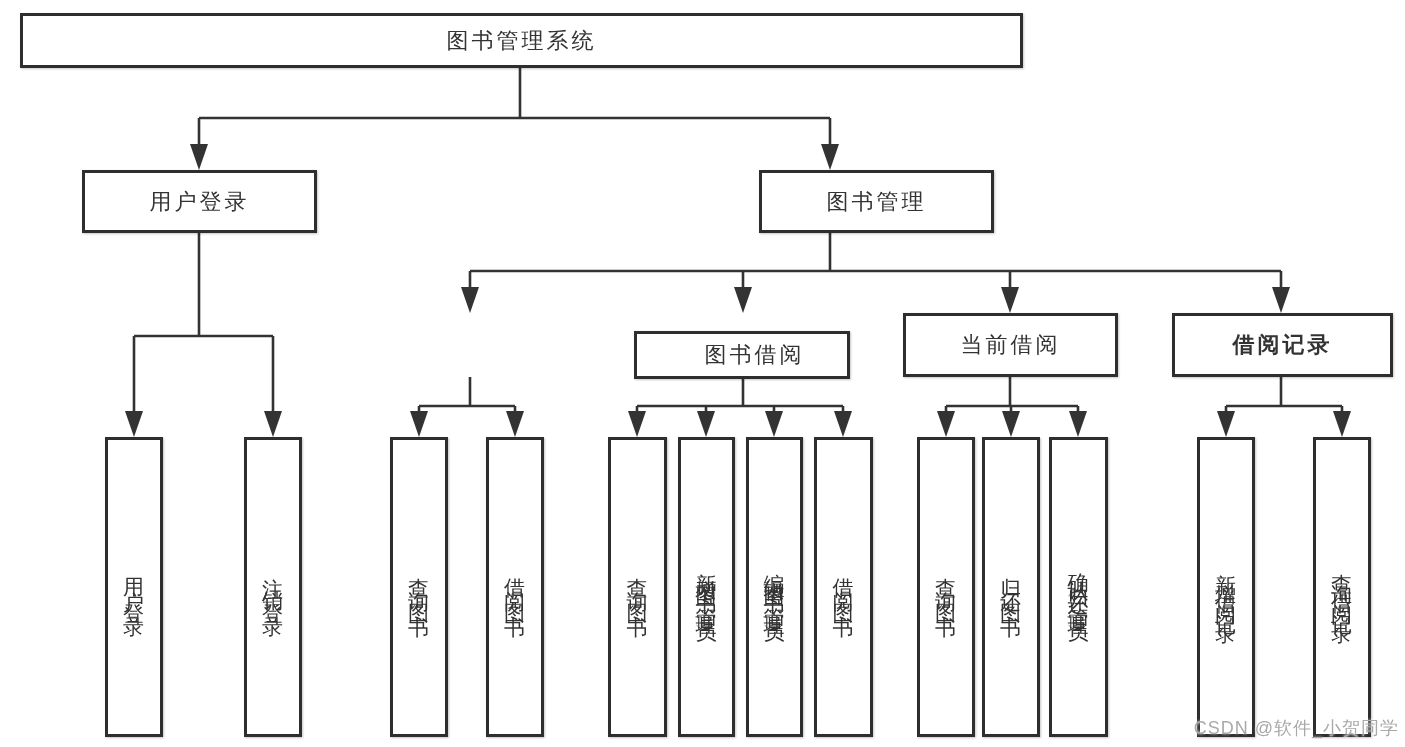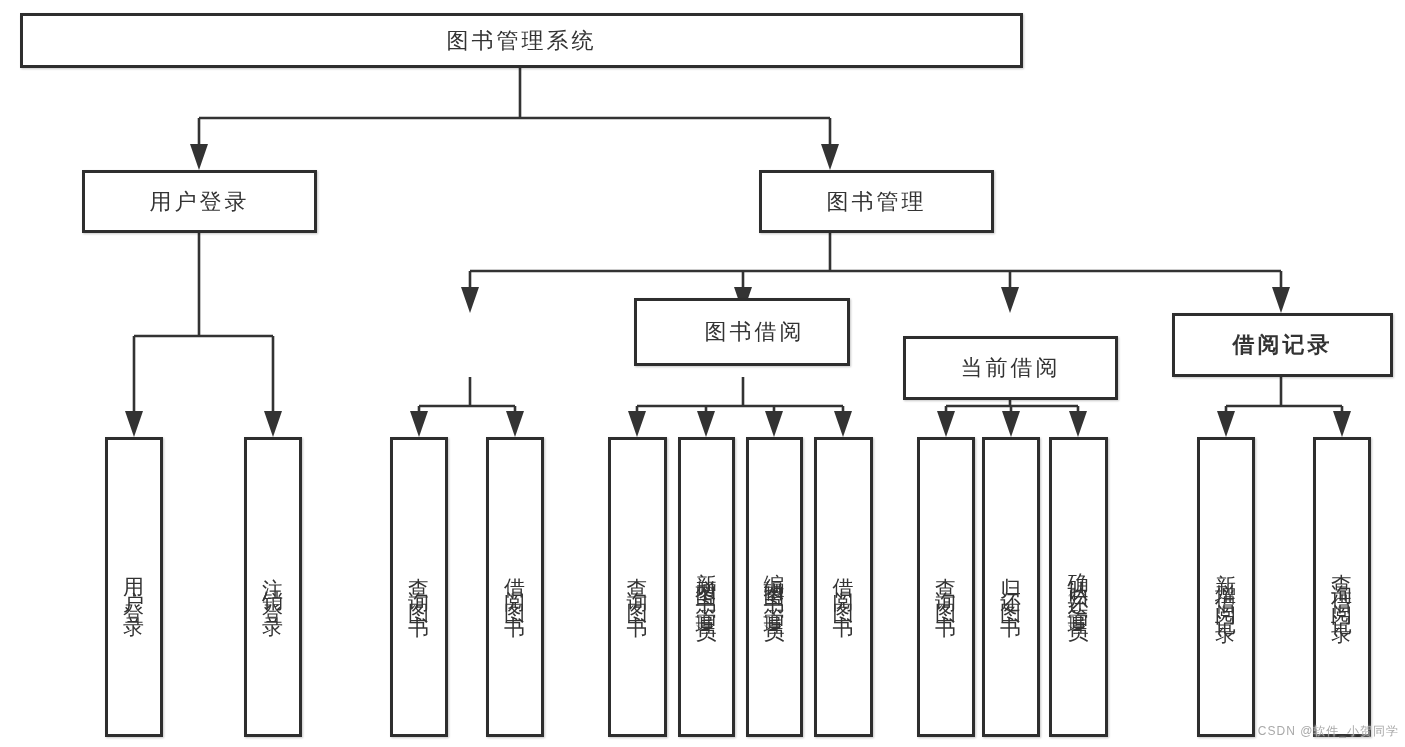--- a/index.html
+++ b/index.html
@@ -70,21 +70,21 @@
     letter-spacing: 13px;
     color: var(--text);
     white-space: nowrap;
   }
   .leaf.dense .vtext { letter-spacing: 7px; }
   .leaf.dense-mid .vtext { letter-spacing: 10px; }
   .watermark {
     position: absolute;
     right: 6px;
     bottom: 7px;
-    font-size: 12px;
+    font-size: 18px;
     letter-spacing: 1px;
     color: var(--watermark);
     text-shadow: 0 0 3px #ffffff;
     z-index: 5;
   }
 </style>
 </head>
 <body>
 
 <div class="stage">
@@ -143,24 +143,24 @@
     <span>图书管理系统</span>
   </div>
 
   <div class="hnode" style="left:82px; top:170px; width:235px; height:63px;">
     <span>用户登录</span>
   </div>
   <div class="hnode" style="left:712px; top:170px; width:235px; height:63px;margin-left:47px;">
     <span>图书管理</span>
   </div>
 
-  <div class="hnode" style="left:634px; top:298px; width:216px; height:68px;padding-left:25px;">
+  <div class="hnode" style="left:634px; top:331px; width:216px; height:48px;padding-left:25px;">
     <span>图书借阅</span>
   </div>
-  <div class="hnode" style="left:903px; top:313px; width:215px; height:64px;margin-top:23px;">
+  <div class="hnode" style="left:903px; top:313px; width:215px; height:64px;">
     <span>当前借阅</span>
   </div>
   <div class="hnode" style="left:1172px; top:313px; width:221px; height:64px;font-weight:bold;">
     <span>借阅记录</span>
   </div>
 
   <div class="leaf" style="left:105px; width:58px;">
     <span class="vtext">用户登录</span>
   </div>
   <div class="leaf" style="left:244px; width:58px;">

